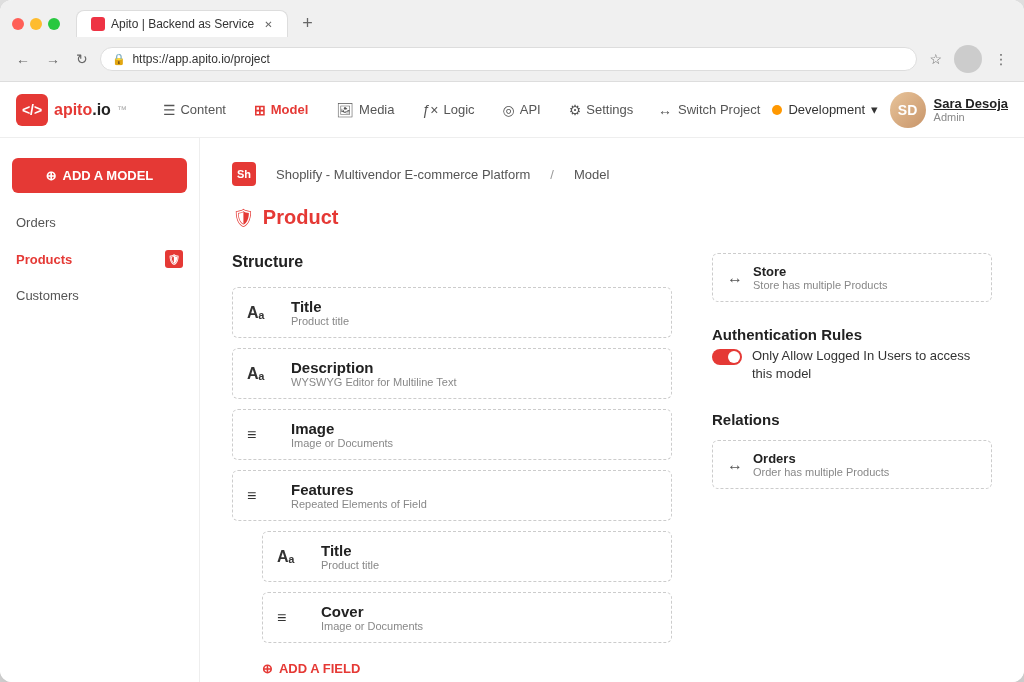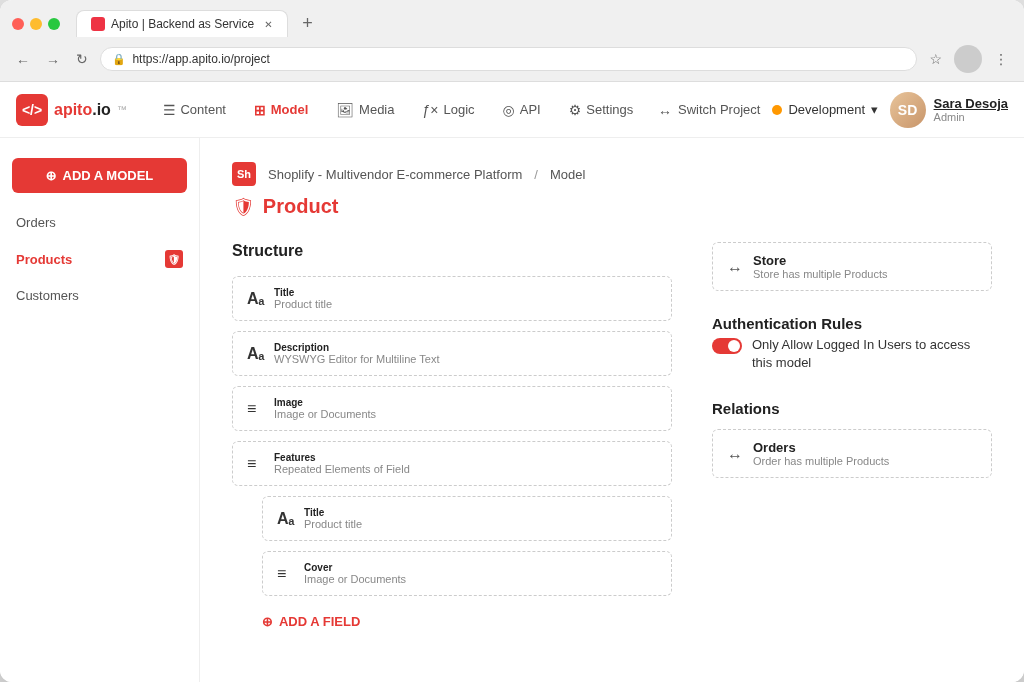--- a/index.html
+++ b/index.html
@@ -233,22 +233,22 @@
       flex: 1;
       overflow-y: auto;
       background: #fff;
       padding: 24px 32px;
     }
 
     
     .breadcrumb {
       display: flex;
       align-items: center;
-      gap: 12px;
-      margin-bottom: 9px;
+      gap: 20px;
+      margin-bottom: 20px;
       font-size: 13px;
       color: #555;
     }
     .breadcrumb-logo {
       width: 24px;
       height: 24px;
       background: #e53935;
       border-radius: 4px;
       display: flex;
       align-items: center;
@@ -287,31 +287,31 @@
     }
 
     
     .field-card {
       border: 1.5px dashed #ccc;
       border-radius: 6px;
       padding: 10px 14px;
       margin-bottom: 10px;
       display: flex;
       align-items: center;
-      gap: 5px;
+      gap: 22px;
       cursor: pointer;
     }
     .field-icon {
       font-size: 16px;
       color: #333;
       font-weight: 700;
       min-width: 22px;
     }
     .field-info { display: flex; flex-direction: column; }
-    .field-name { font-size: 10px; font-weight: 600; color: #222; }
+    .field-name { font-size: 15px; font-weight: 600; color: #222; }
     .field-desc { font-size: 11px; color: #888; }
 
     
     .field-card-nested {
       margin-left: 30px;
     }
 
     
     .add-field-btn {
       display: flex;

